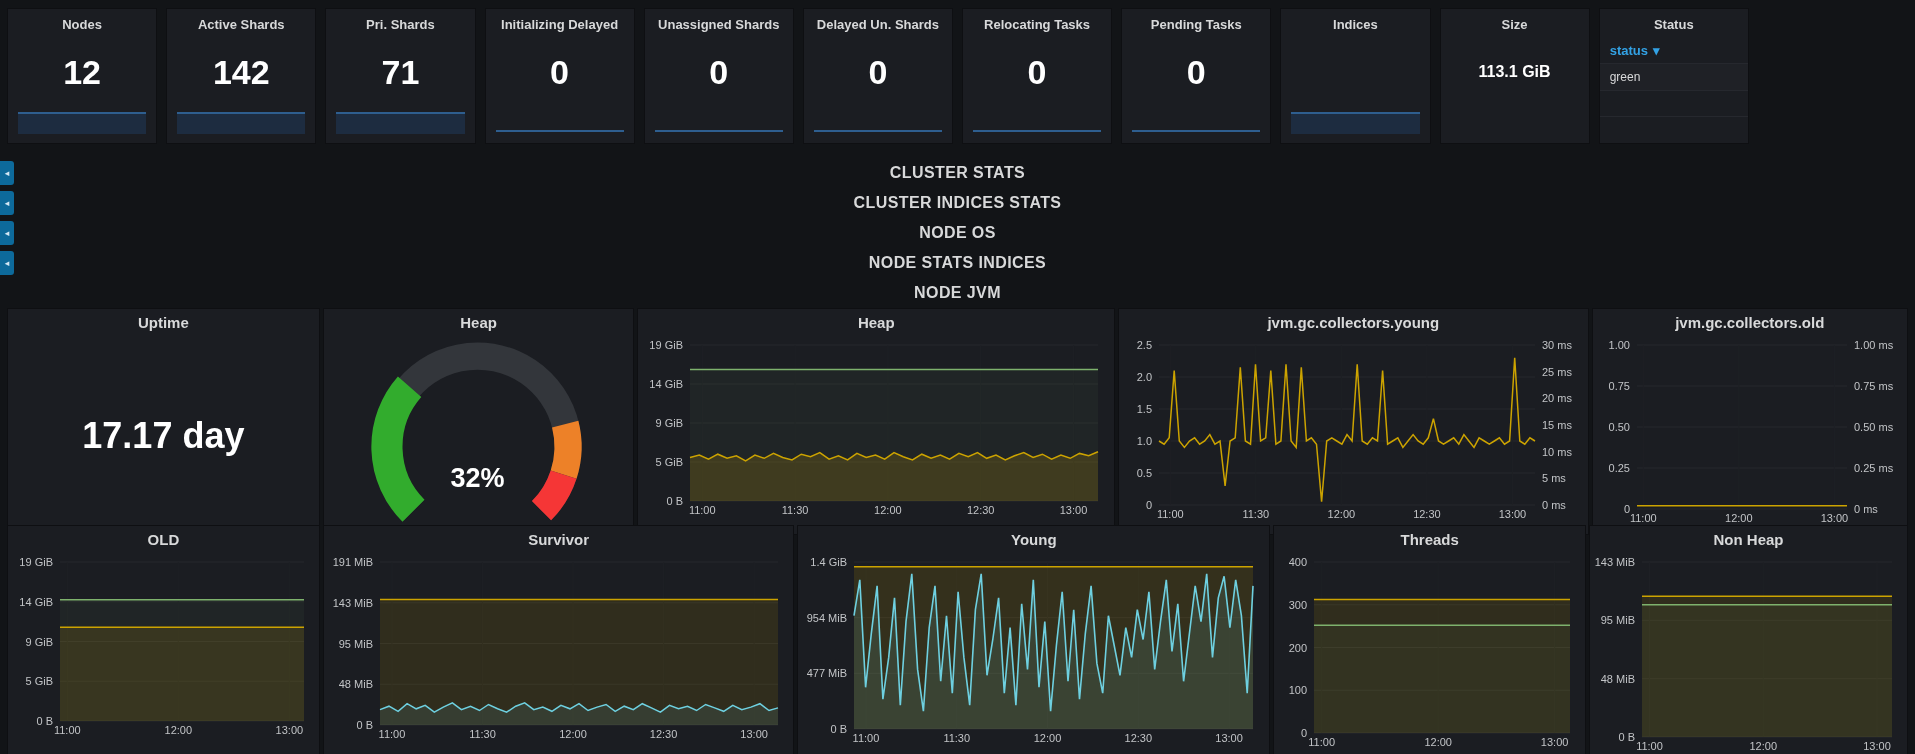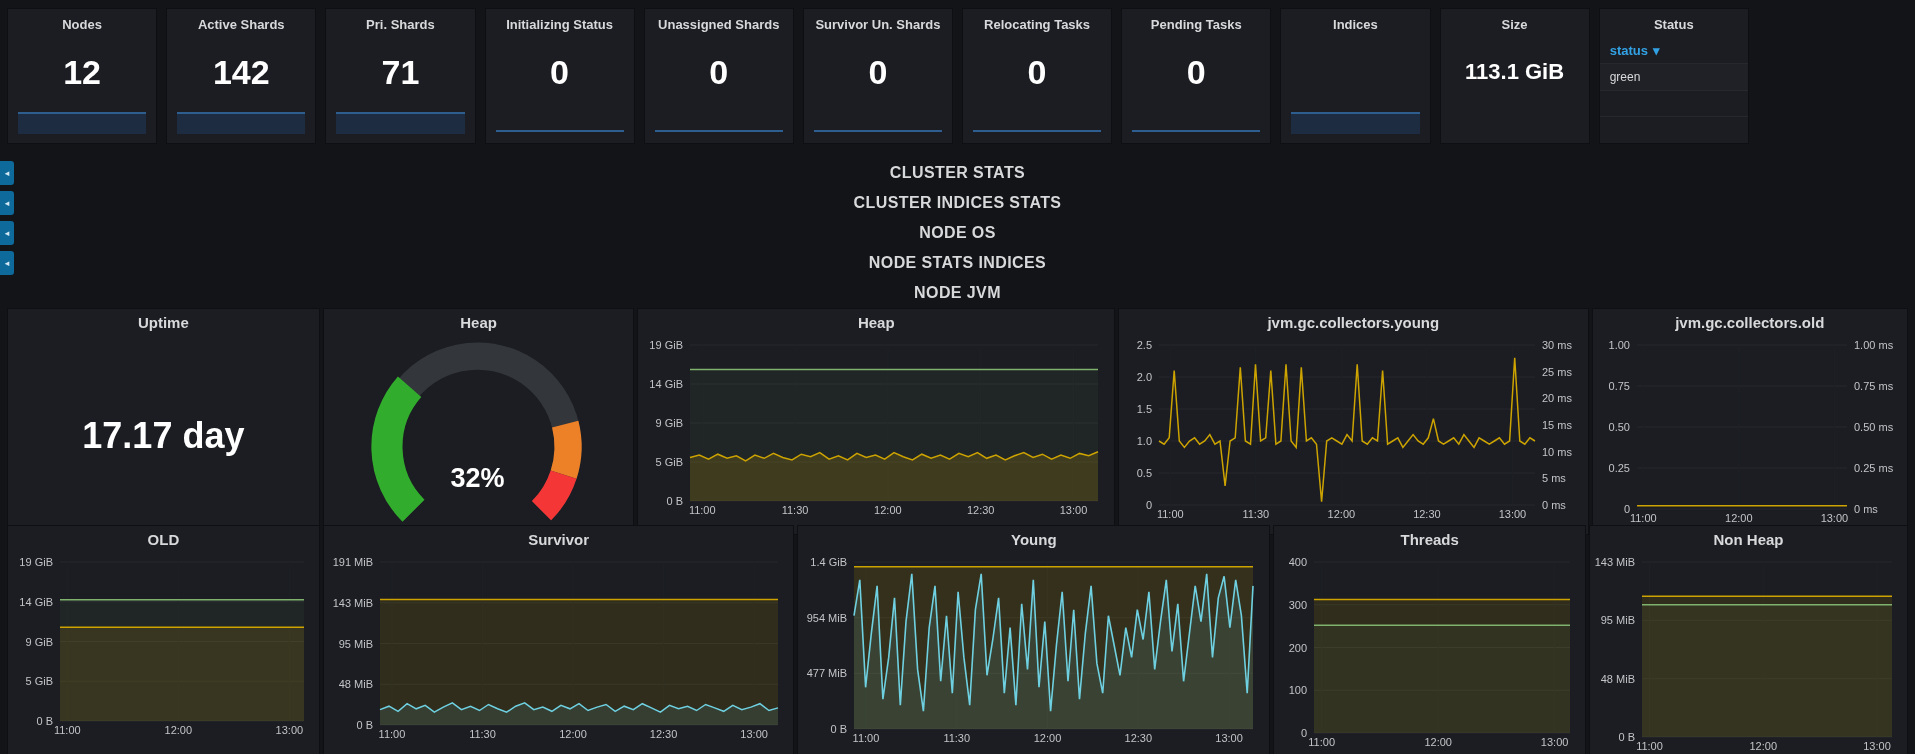--- a/index.html
+++ b/index.html
@@ -4,21 +4,21 @@
 <style>
   * { box-sizing: border-box; }
   body { margin:0; background:#121417; font-family:"Liberation Sans", sans-serif; color:#d8d9da; }
   .page { width:1915px; height:754px; overflow:hidden; position:relative; }
 
   
   .stats-row { display:grid; grid-template-columns:repeat(12,1fr); gap:9px; padding:8px 7px 0; }
   .stat-panel { position:relative; height:136px; background:#1b1d22; border:1px solid #0e0f12; }
   .stat-title { padding-top:8px; text-align:center; font-size:13px; font-weight:700; color:#d8d9da; white-space:nowrap; overflow:hidden; cursor:pointer; }
   .stat-value { position:absolute; left:0; right:0; top:30px; bottom:38px; display:flex; align-items:center; justify-content:center; font-size:34px; font-weight:700; color:#ffffff; }
-  .stat-value.small { font-size:22px;text-align:right; }
+  .stat-value.small { font-size:16px;text-align:right; }
   .spark-bar { position:absolute; left:10px; right:10px; bottom:9px; height:22px; background:#1d2c40; border-top:2px solid #2e5e8f; }
   .spark-line { position:absolute; left:10px; right:10px; bottom:11px; border-top:2px solid #2e5e8f; }
   .status-header { display:flex; align-items:center; gap:5px; margin-top:6px; padding:5px 10px; font-size:13px; font-weight:700; color:#33a2e5; border-bottom:1px solid #26282e; cursor:pointer; }
   .status-cell { padding:6px 10px; font-size:12px; color:#d8d9da; background:rgba(255,255,255,0.02); border-bottom:1px solid #26282e; }
   .status-empty { height:26px; border-bottom:1px solid #26282e; }
 
   
   .rows-area { margin-top:14px; }
   .dash-row { position:relative; height:30px; line-height:30px; text-align:center; }
   .row-label { font-size:16px; font-weight:700; color:#d8d9da; letter-spacing:0.4px; cursor:pointer; }
@@ -51,31 +51,31 @@
         <div class="stat-title">Active Shards</div>
         <div class="stat-value">142</div>
         <div class="spark-bar"></div>
       </div>
       <div class="stat-panel">
         <div class="stat-title">Pri. Shards</div>
         <div class="stat-value">71</div>
         <div class="spark-bar"></div>
       </div>
       <div class="stat-panel">
-        <div class="stat-title">Initializing Status</div>
+        <div class="stat-title">Initializing Delayed</div>
         <div class="stat-value">0</div>
         <div class="spark-line"></div>
       </div>
       <div class="stat-panel">
         <div class="stat-title">Unassigned Shards</div>
         <div class="stat-value">0</div>
         <div class="spark-line"></div>
       </div>
       <div class="stat-panel">
-        <div class="stat-title">Survivor Un. Shards</div>
+        <div class="stat-title">Delayed Un. Shards</div>
         <div class="stat-value">0</div>
         <div class="spark-line"></div>
       </div>
       <div class="stat-panel">
         <div class="stat-title">Relocating Tasks</div>
         <div class="stat-value">0</div>
         <div class="spark-line"></div>
       </div>
       <div class="stat-panel">
         <div class="stat-title">Pending Tasks</div>

